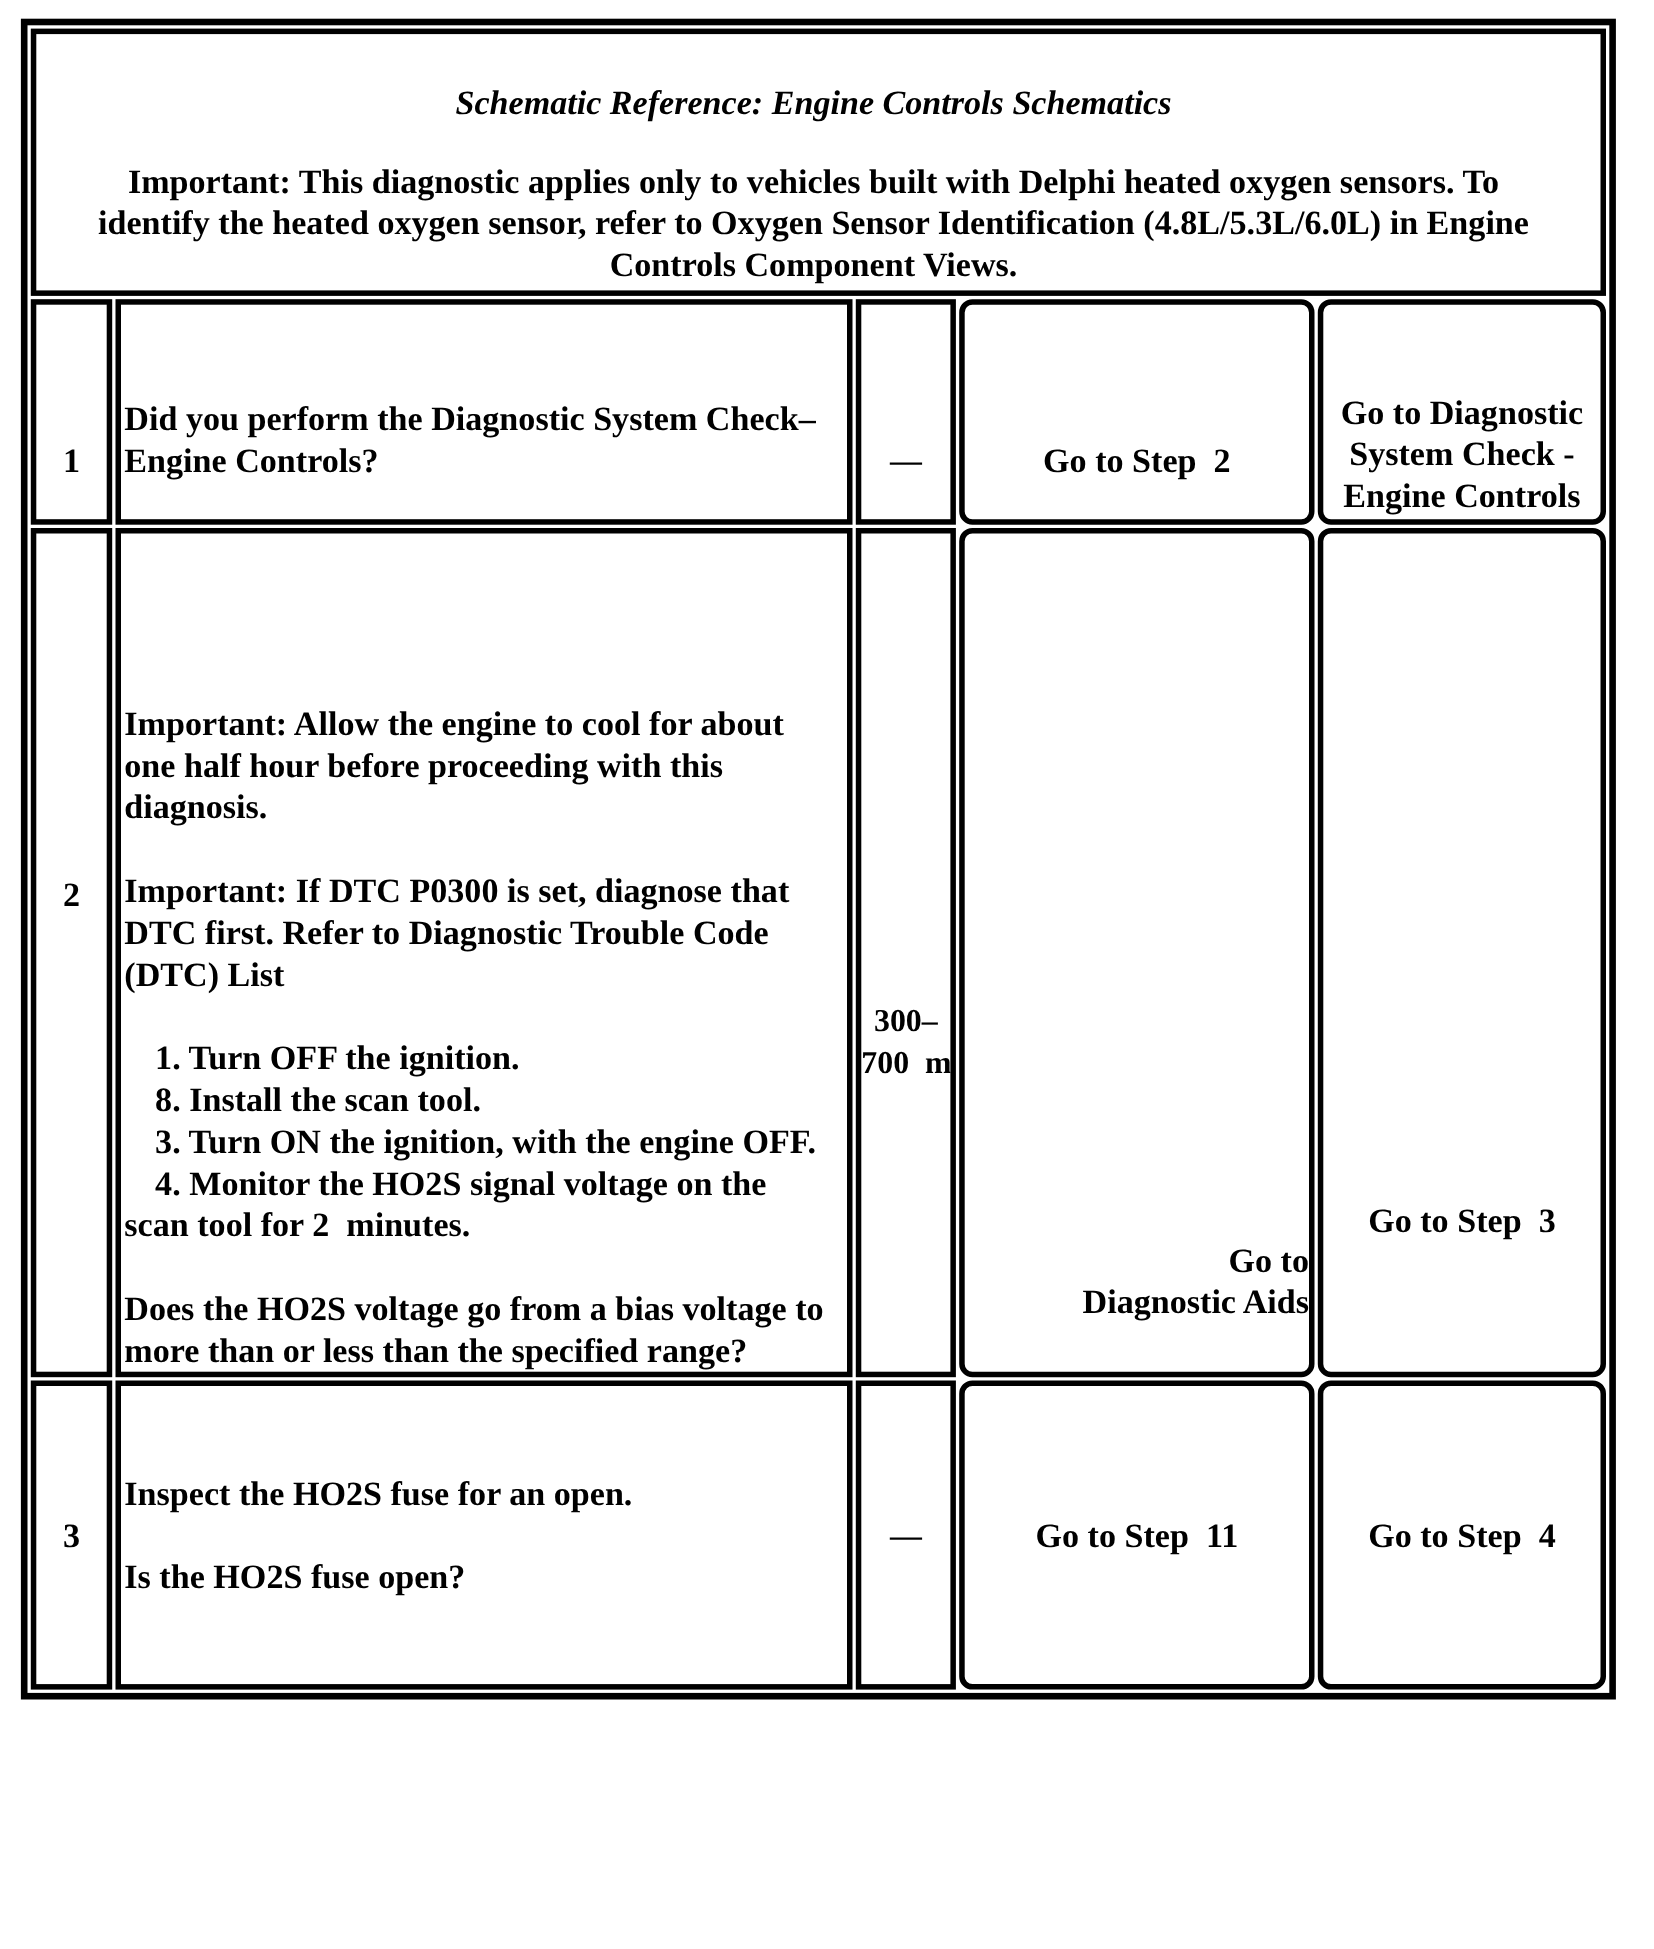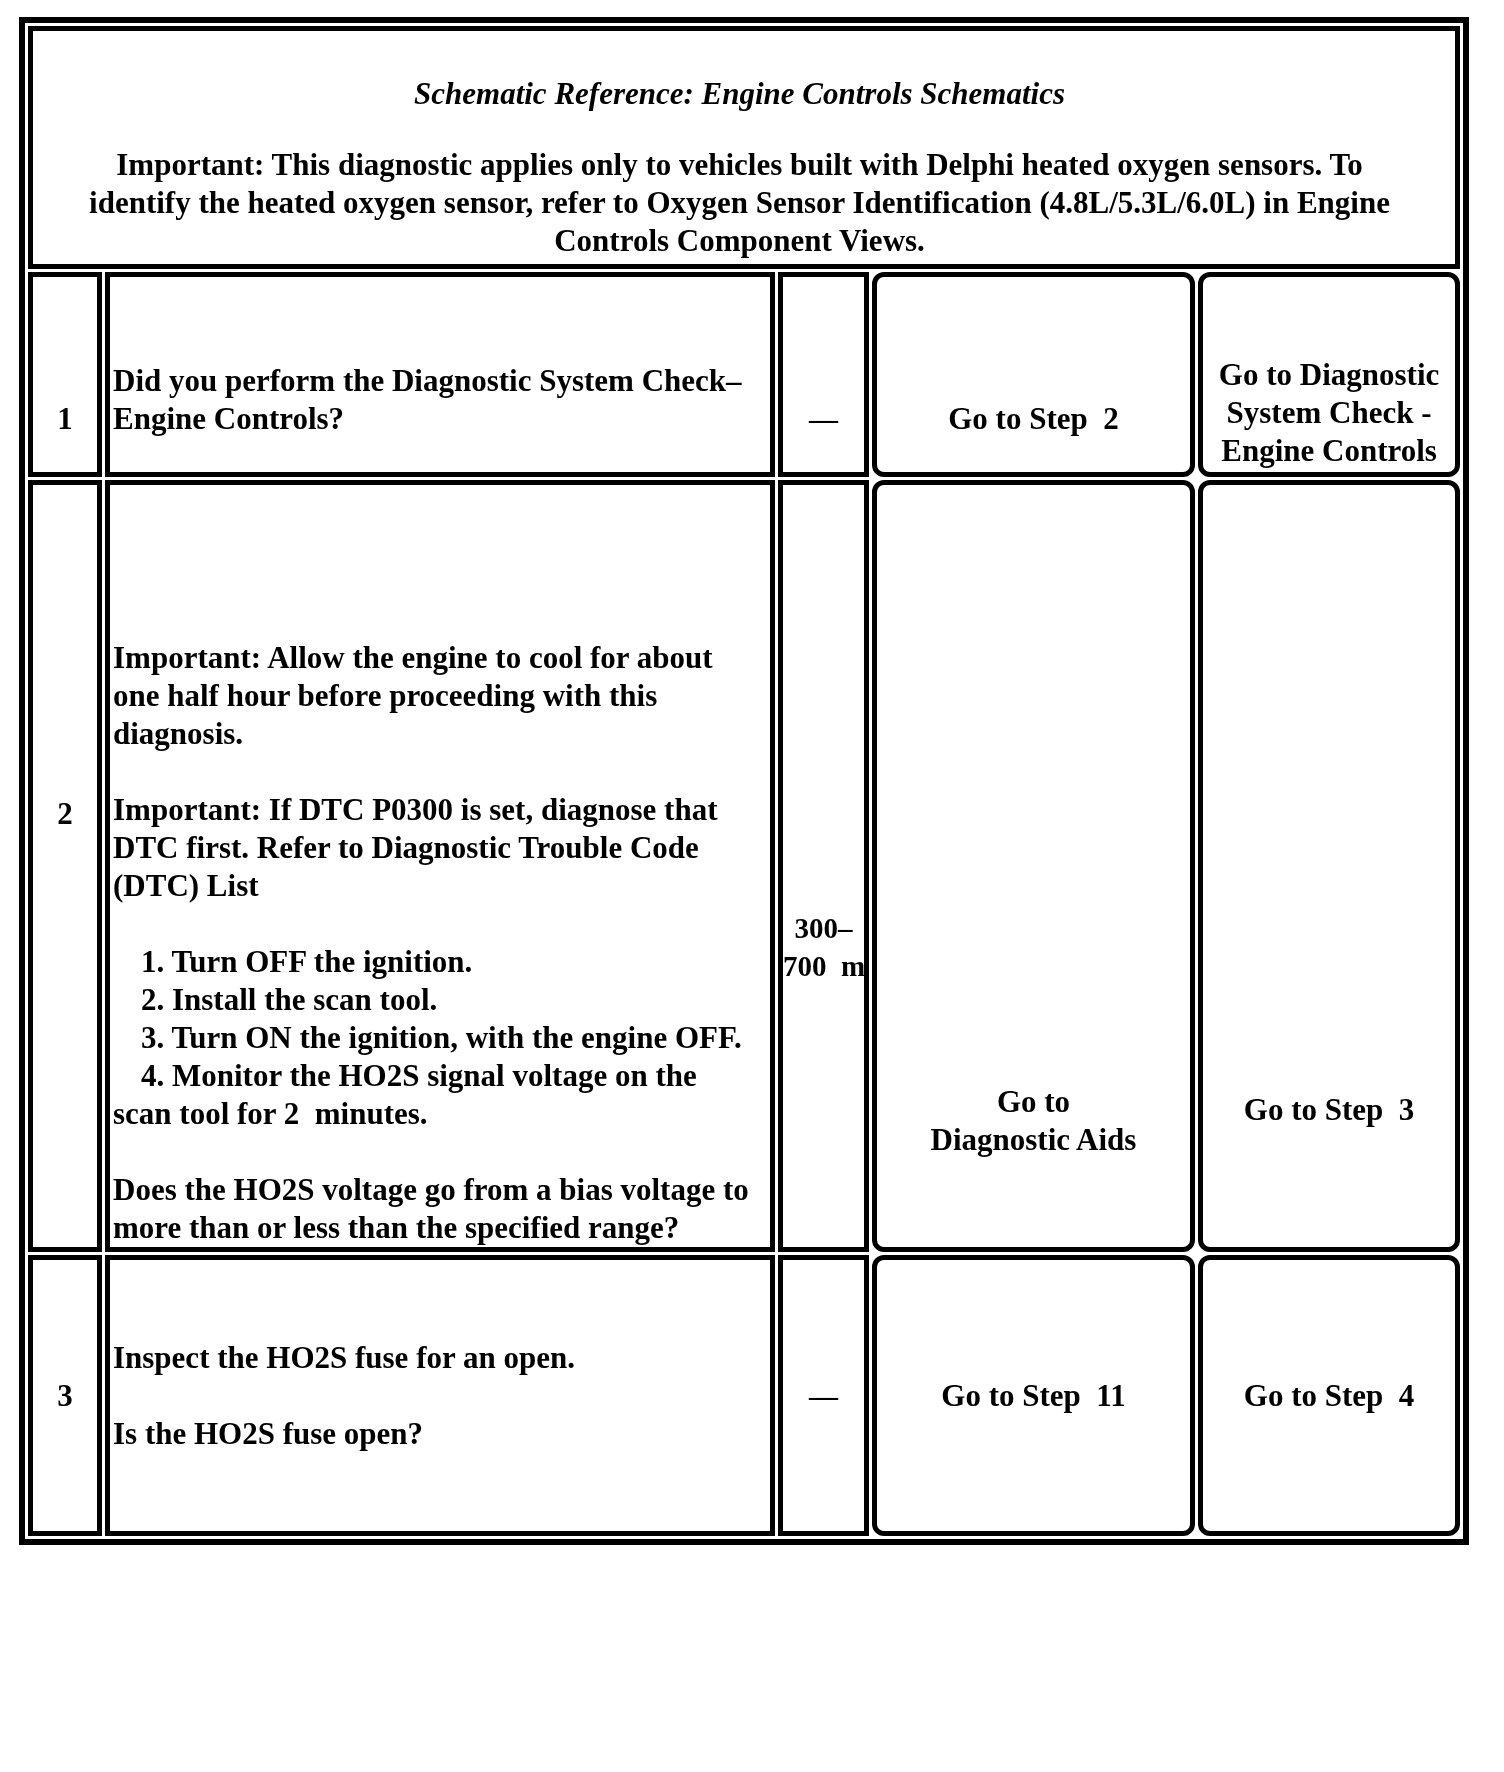--- a/index.html
+++ b/index.html
@@ -72,21 +72,21 @@
   tr.r1 td { height: 205px; vertical-align: bottom; }
   tr.r1 td.step, tr.r1 td.values, tr.r1 td.yes { padding-bottom: 34px; }
   tr.r1 td.action { padding-bottom: 34px; }
   tr.r1 td.no { padding-bottom: 2px; }
 
   
   tr.r2 td { height: 718px; font-family: Liberation Serif, serif; }
   tr.r2 td.step   { vertical-align: top; padding-top: 310px; }
   tr.r2 td.action { vertical-align: top; padding-top: 154px; }
   tr.r2 td.values { vertical-align: top; padding-top: 424px; }
-  tr.r2 td.yes    { vertical-align: bottom; padding-bottom: 88px; }
+  tr.r2 td.yes    { vertical-align: bottom; padding-bottom: 44px; text-align: right; }
   tr.r2 td.no     { vertical-align: bottom; padding-bottom: 118px; }
   .blank { height: 38px; }
   .list-line { white-space: pre; padding-left: 28px; }
   .cont-line { white-space: pre; }
 
   
   tr.r3 td { height: 281px; vertical-align: middle; }
 </style>
 </head>
 <body>
@@ -134,21 +134,21 @@
       <td class="action">
         <div class="pre">Important: Allow the engine to cool for about
 one half hour before proceeding with this
 diagnosis.</div>
         <div class="blank"></div>
         <div class="pre">Important: If DTC P0300 is set, diagnose that
 DTC first. Refer to Diagnostic Trouble Code
 (DTC) List</div>
         <div class="blank"></div>
         <div class="list-line">1. Turn OFF the ignition.</div>
-        <div class="list-line">2. Install the scan tool.</div>
+        <div class="list-line">8. Install the scan tool.</div>
         <div class="list-line">3. Turn ON the ignition, with the engine OFF.</div>
         <div class="list-line">4. Monitor the HO2S signal voltage on the</div>
         <div class="cont-line">scan tool for 2  minutes.</div>
         <div class="blank"></div>
         <div class="pre">Does the HO2S voltage go from a bias voltage to
 more than or less than the specified range?</div>
       </td>
       <td class="values">
             <div class="pre">300–
 700  mV</div>

